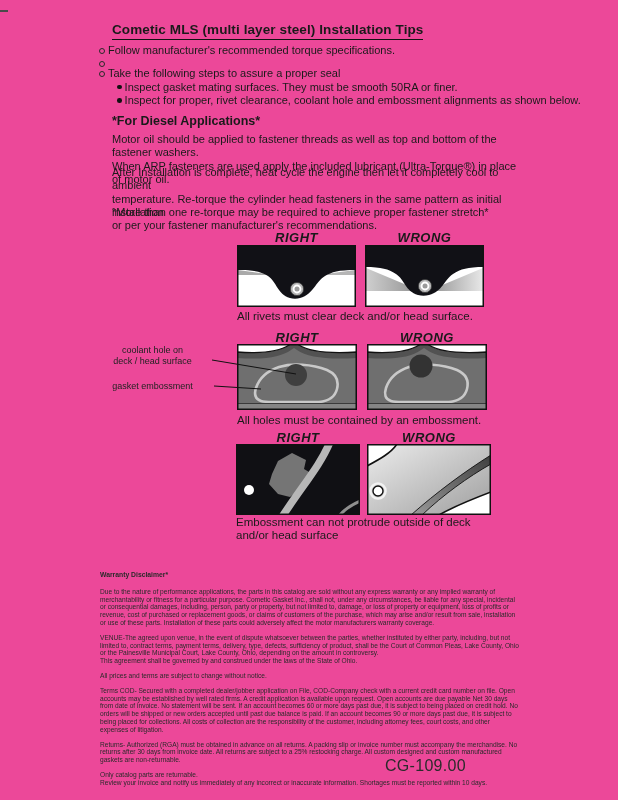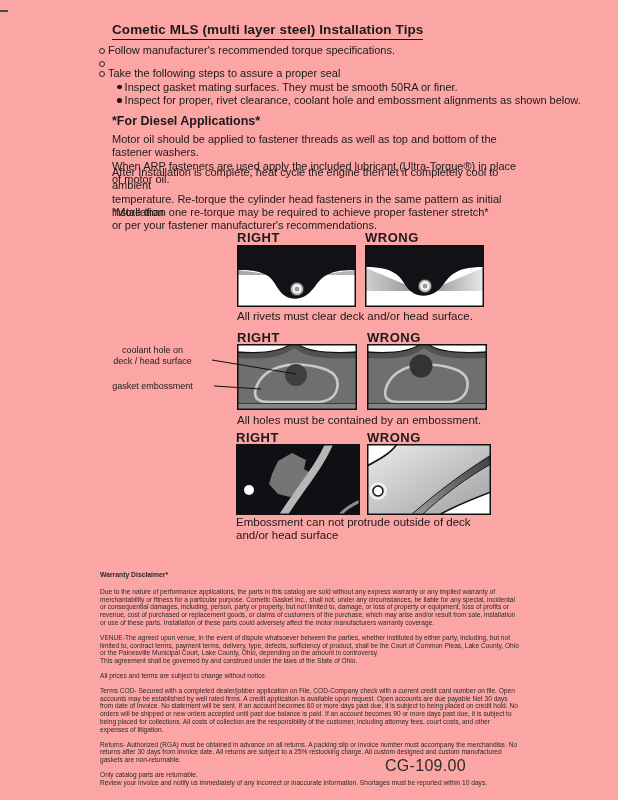--- a/index.html
+++ b/index.html
@@ -1,36 +1,36 @@
 <!DOCTYPE html>
 <html><head>
 <meta charset="utf-8">
 <style>
   html,body{margin:0;padding:0;background:#ffffff;}
   .page{
-    position:relative;width:618px;height:800px;background:#fca5a5;overflow:hidden;
+    position:relative;width:618px;height:800px;background:#ec4899;overflow:hidden;
     font-family:"Liberation Sans", sans-serif;color:#1a1a1a;
   }
   .prelines{white-space:pre-line;}
   .crop-mark{position:absolute;left:0;top:10px;width:8px;height:2px;background:#4a4a4a;}
   .title{
     position:absolute;left:112px;top:22px;font-size:13.5px;font-weight:bold;
     border-bottom:1.6px solid #111;padding-bottom:2px;letter-spacing:0.1px;
   }
   .bullets{position:absolute;left:99px;top:44px;font-size:11px;line-height:13.4px;}
   .brow{display:flex;align-items:flex-start;}
   .brow.sub{padding-left:18px;}
   .o-marker{flex:0 0 auto;width:4px;height:4px;border:1px solid #2a2a2a;border-radius:50%;margin:3.8px 3px 0 0;}
   .dot-marker{flex:0 0 auto;width:4.6px;height:4.6px;background:#111;border-radius:50%;margin:4px 3px 0 0;}
   .diesel-heading{position:absolute;left:112px;top:114px;font-size:12.5px;font-weight:bold;text-align:center;}
   .body-para{position:absolute;left:112px;width:412px;font-size:11px;line-height:13.3px;}
   .p1{top:133px;}
   .p2{top:166px;}
   .note{top:206px;}
-  .rw-label{position:absolute;font-size:13px;font-weight:bold;letter-spacing:0.5px;}
+  .rw-label{position:absolute;font-size:13px;font-weight:bold;text-align:center;letter-spacing:0.5px;font-style:italic;}
   .caption{position:absolute;font-size:11.5px;line-height:12.5px;}
   .panel{position:absolute;}
   .diagram-side-label{position:absolute;left:95px;width:115px;text-align:center;font-size:9px;line-height:10.5px;color:#222;}
   .leader-overlay{position:absolute;left:95px;top:340px;pointer-events:none;}
   .warranty{position:absolute;left:100px;top:571px;width:420px;font-size:6.6px;line-height:7.8px;color:#2a2a2a;}
   .warranty .w-head{font-weight:bold;font-size:6.8px;margin:0 0 9px 0;}
   .warranty p{margin:0 0 7px 0;}
   .footer-code{position:absolute;left:385px;top:757px;font-size:16px;color:#2b2b2b;letter-spacing:0.3px;}
 </style>
 </head>

